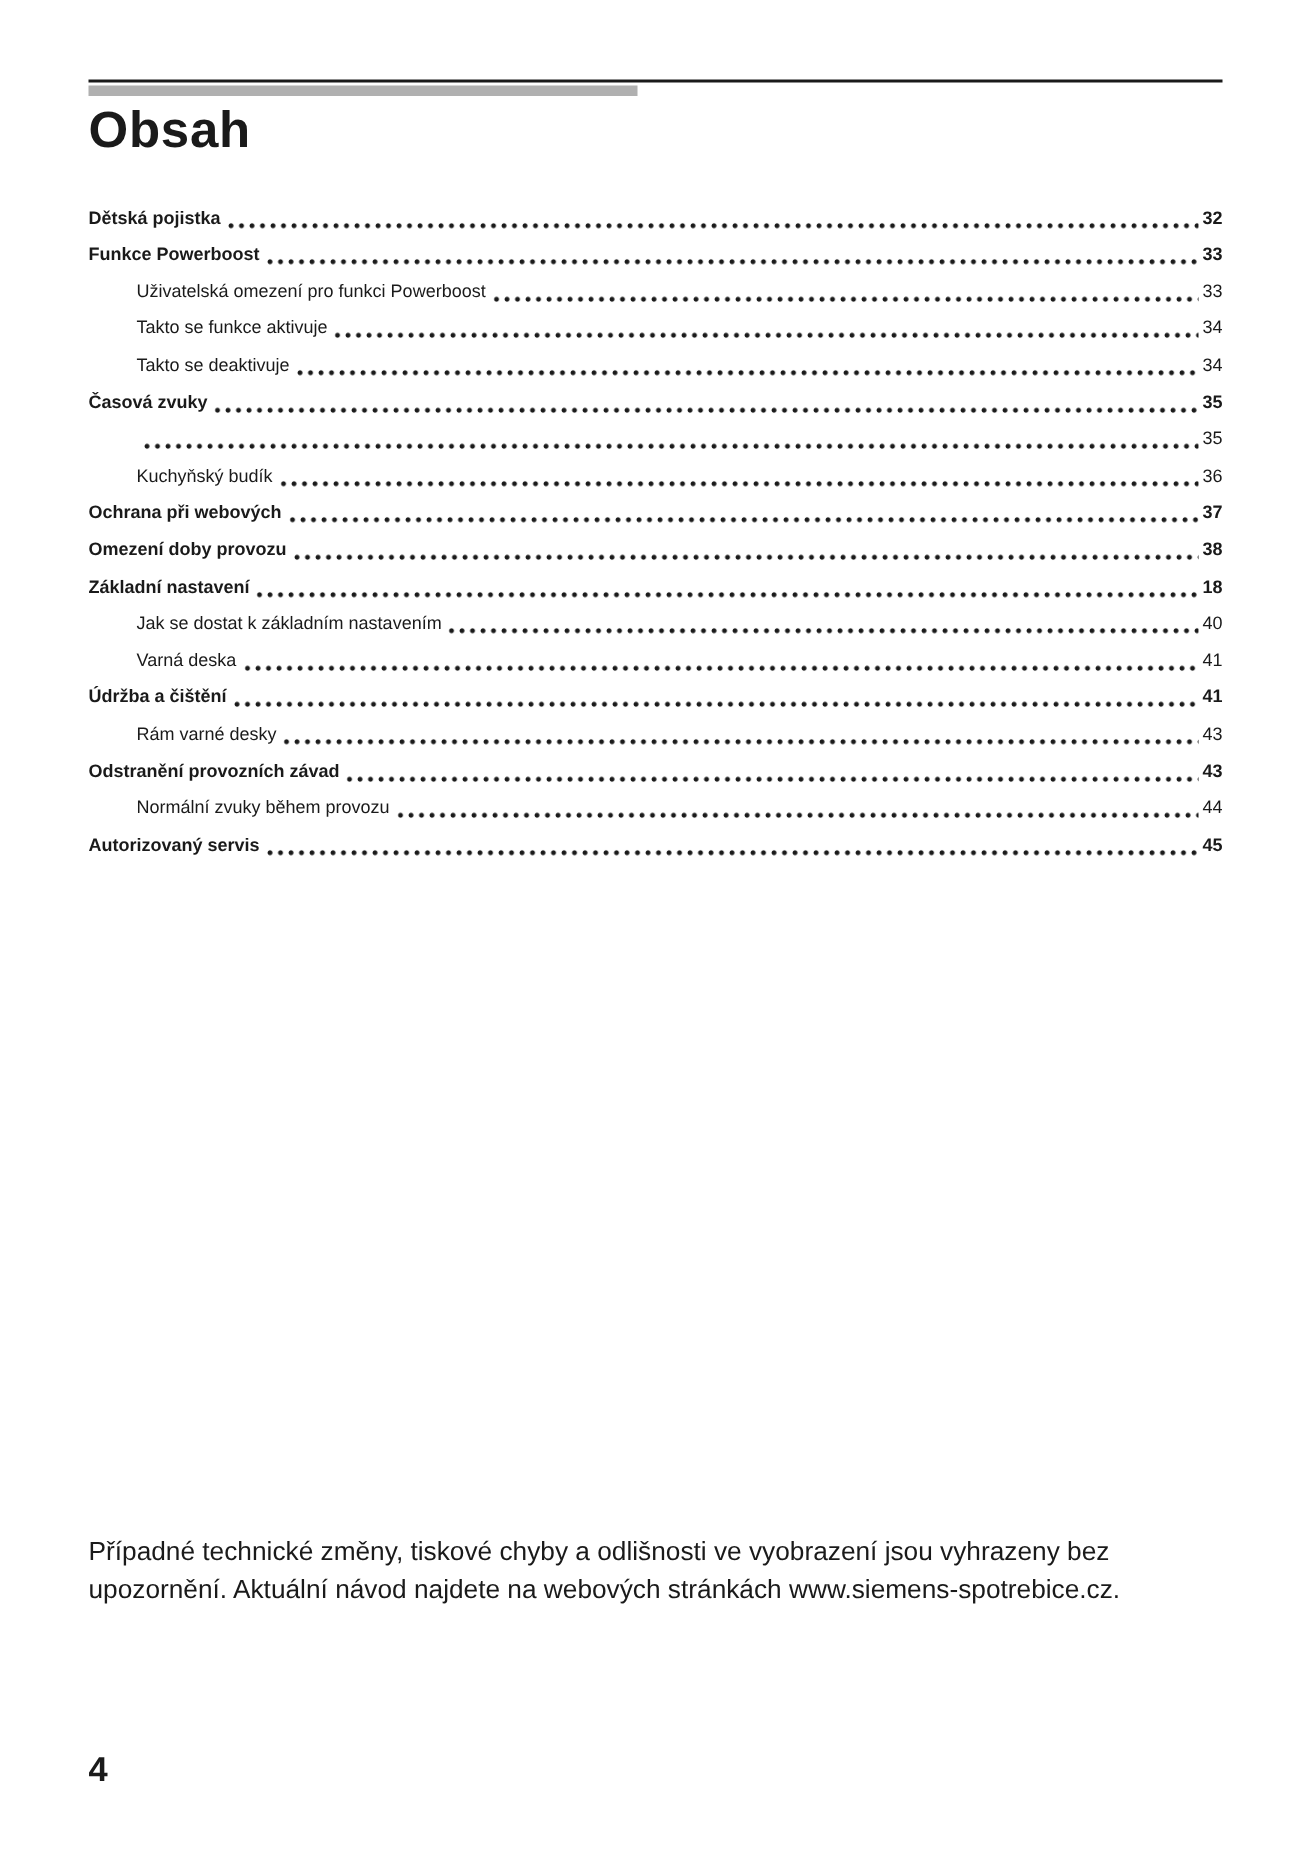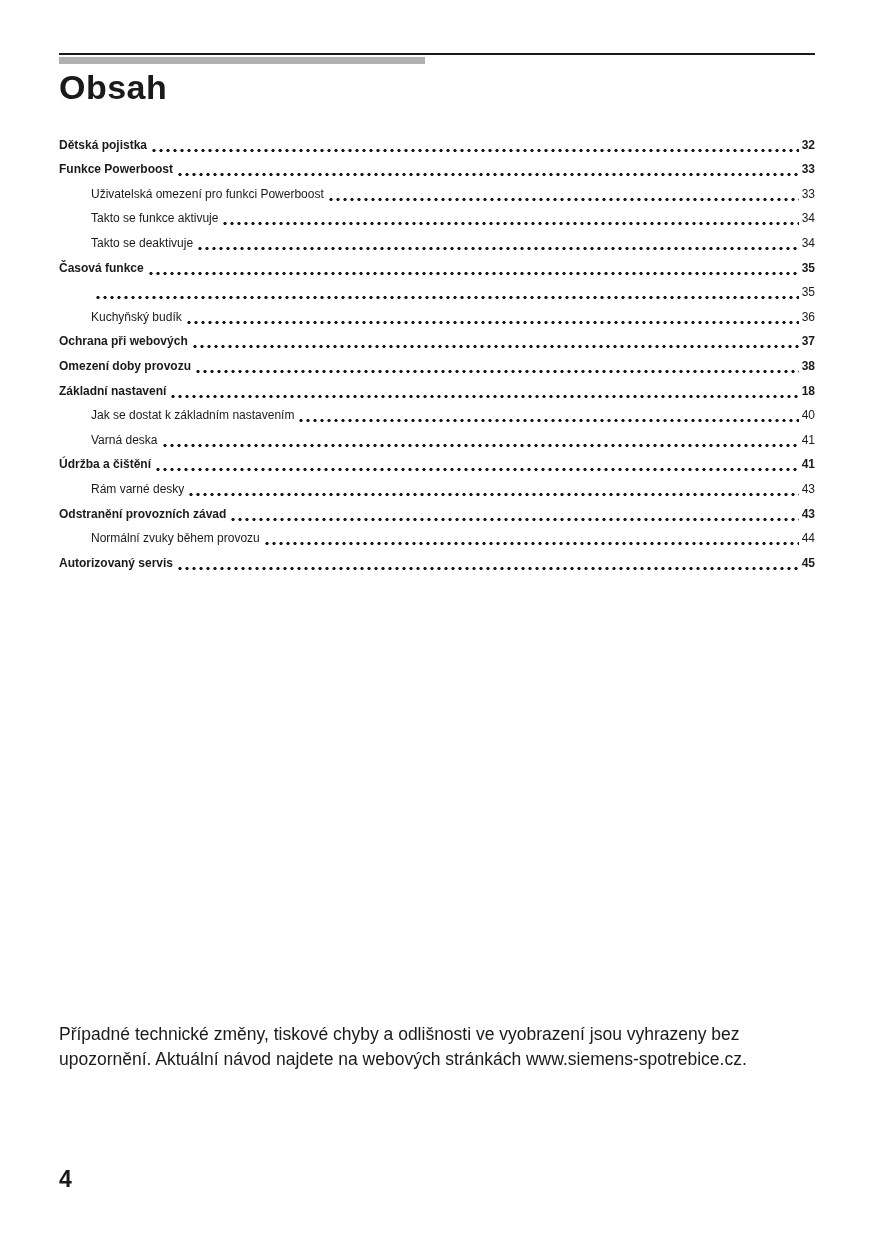--- a/index.html
+++ b/index.html
@@ -114,21 +114,21 @@
       <span class="pg">34</span>
     </div>
 
     <div class="row l2">
       <span class="lbl">Takto se deaktivuje</span>
       <span class="leader"></span>
       <span class="pg">34</span>
     </div>
 
     <div class="row l1">
-      <span class="lbl">Časová funkce</span>
+      <span class="lbl">Časová zvuky</span>
       <span class="leader"></span>
       <span class="pg">35</span>
     </div>
 
     <div class="row l2">
       <span class="leader"></span>
       <span class="pg">35</span>
     </div>
 
     <div class="row l2">

